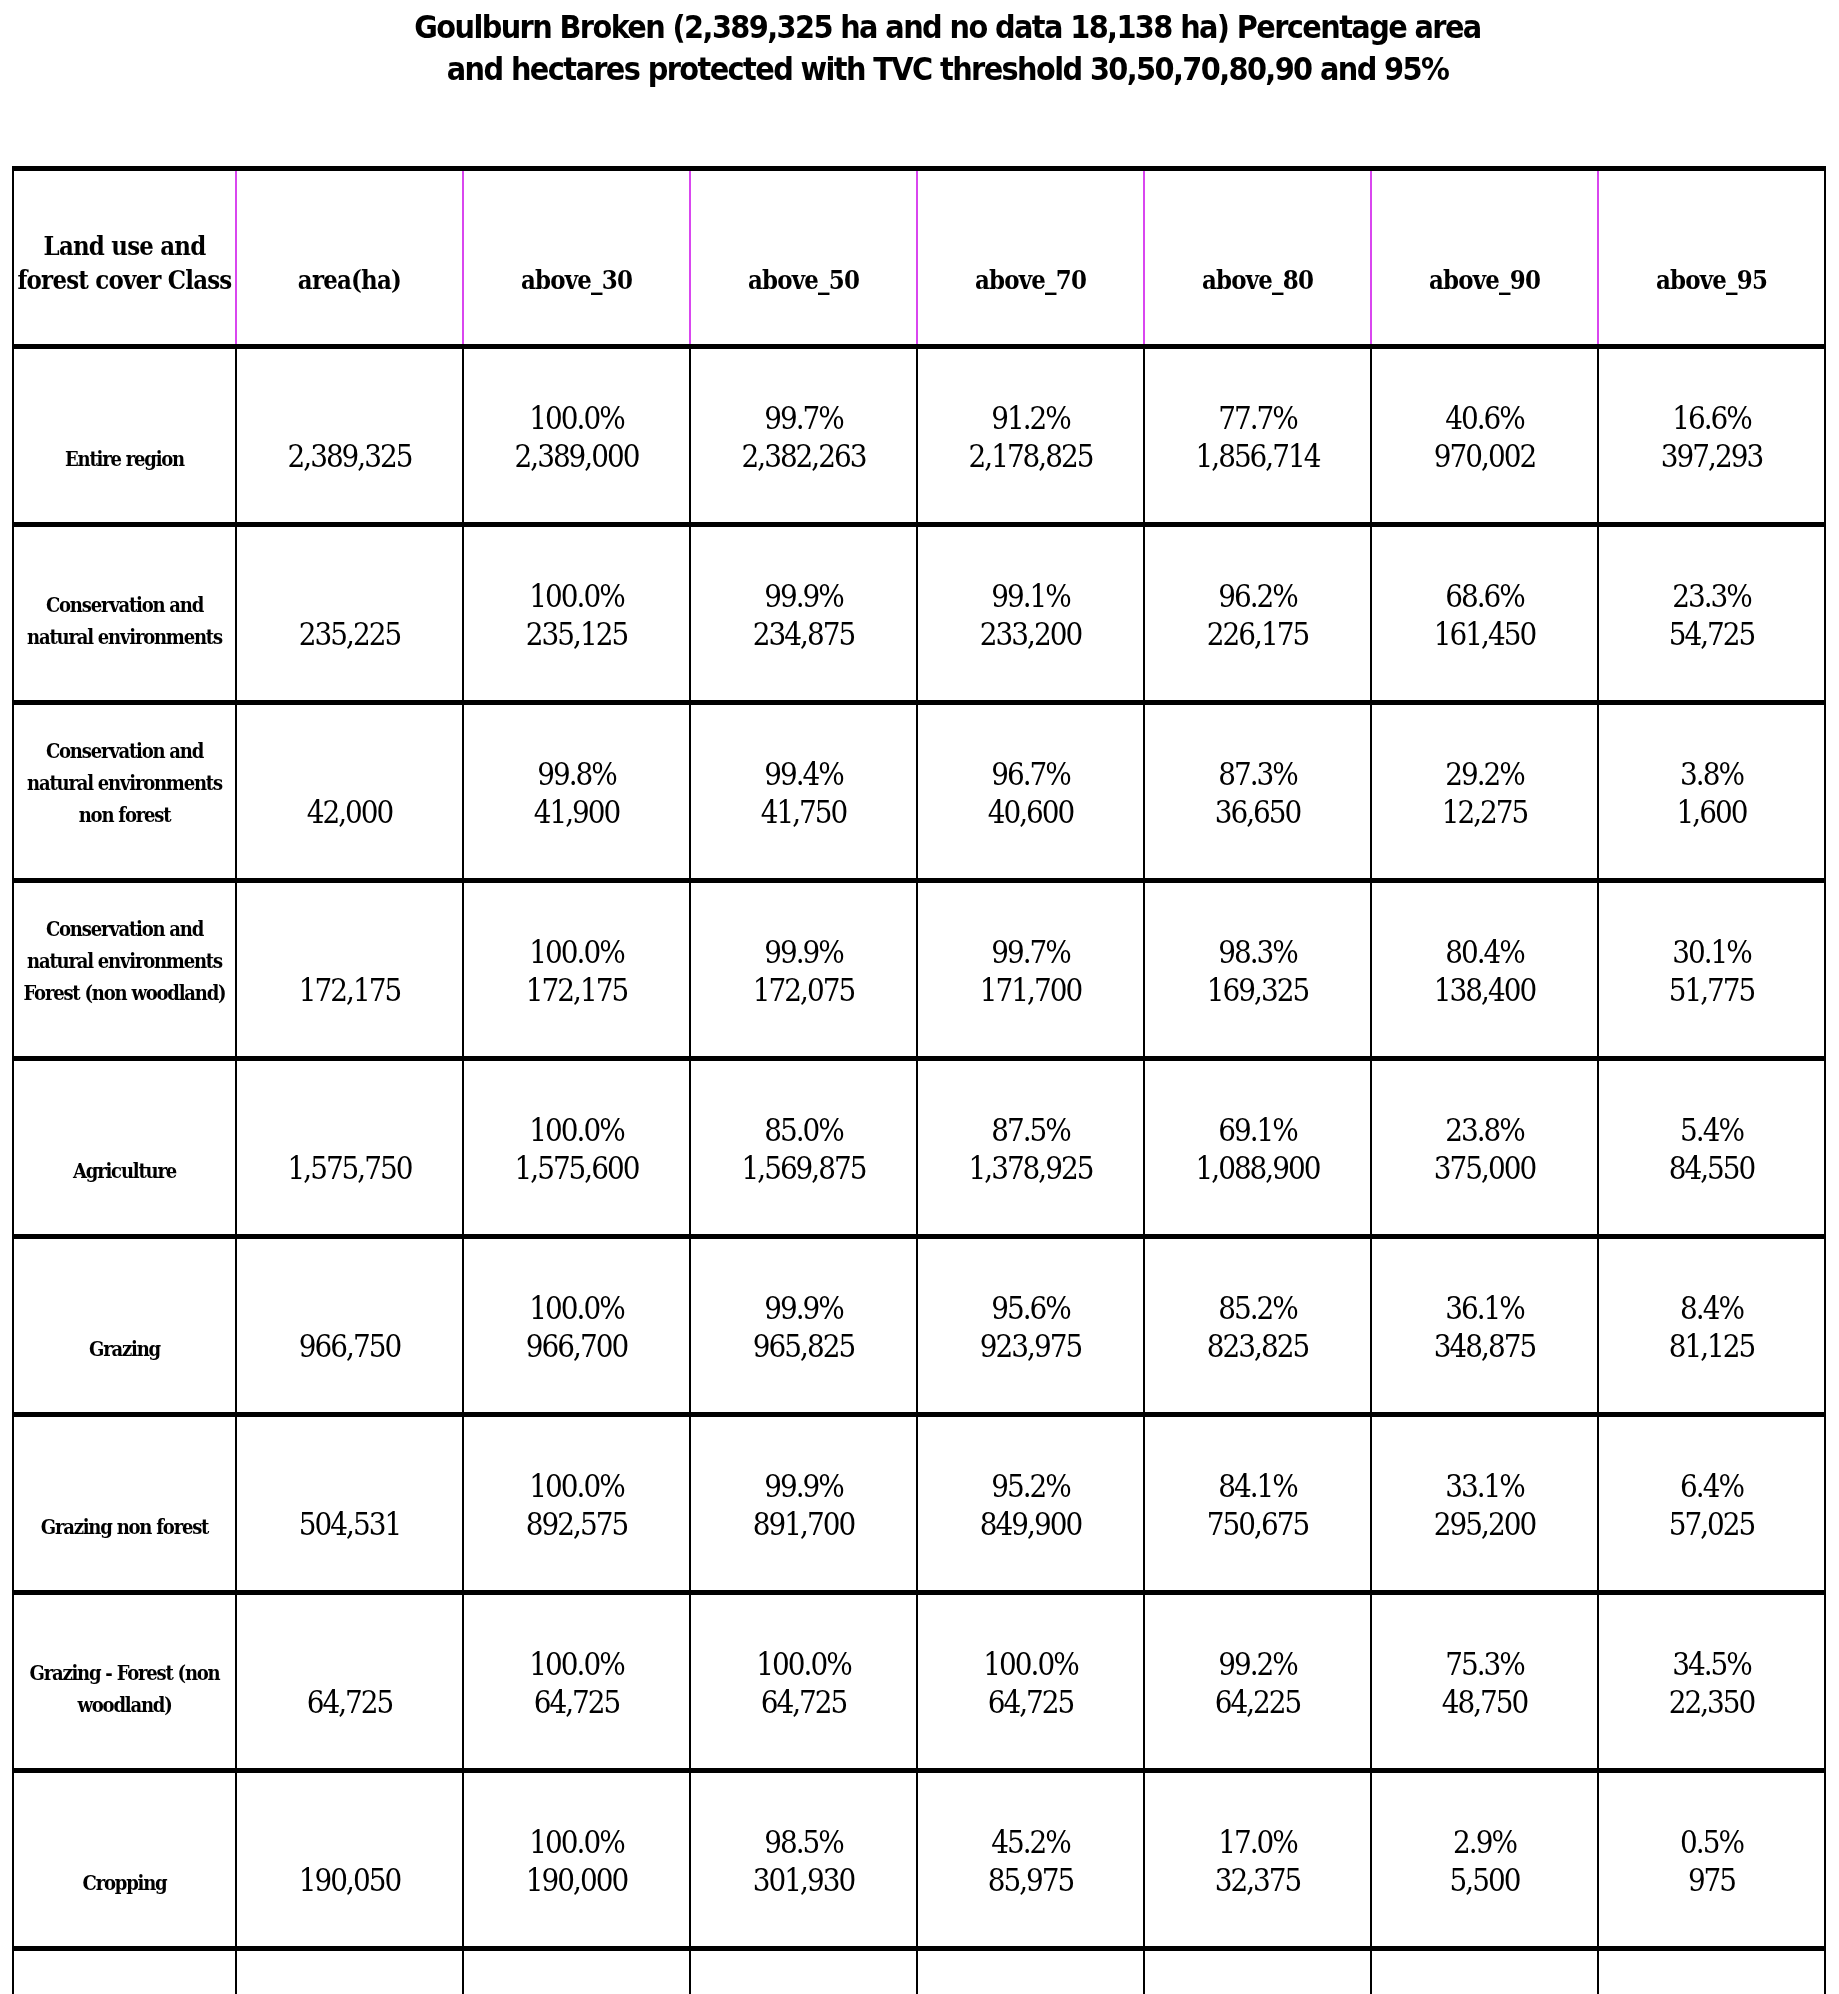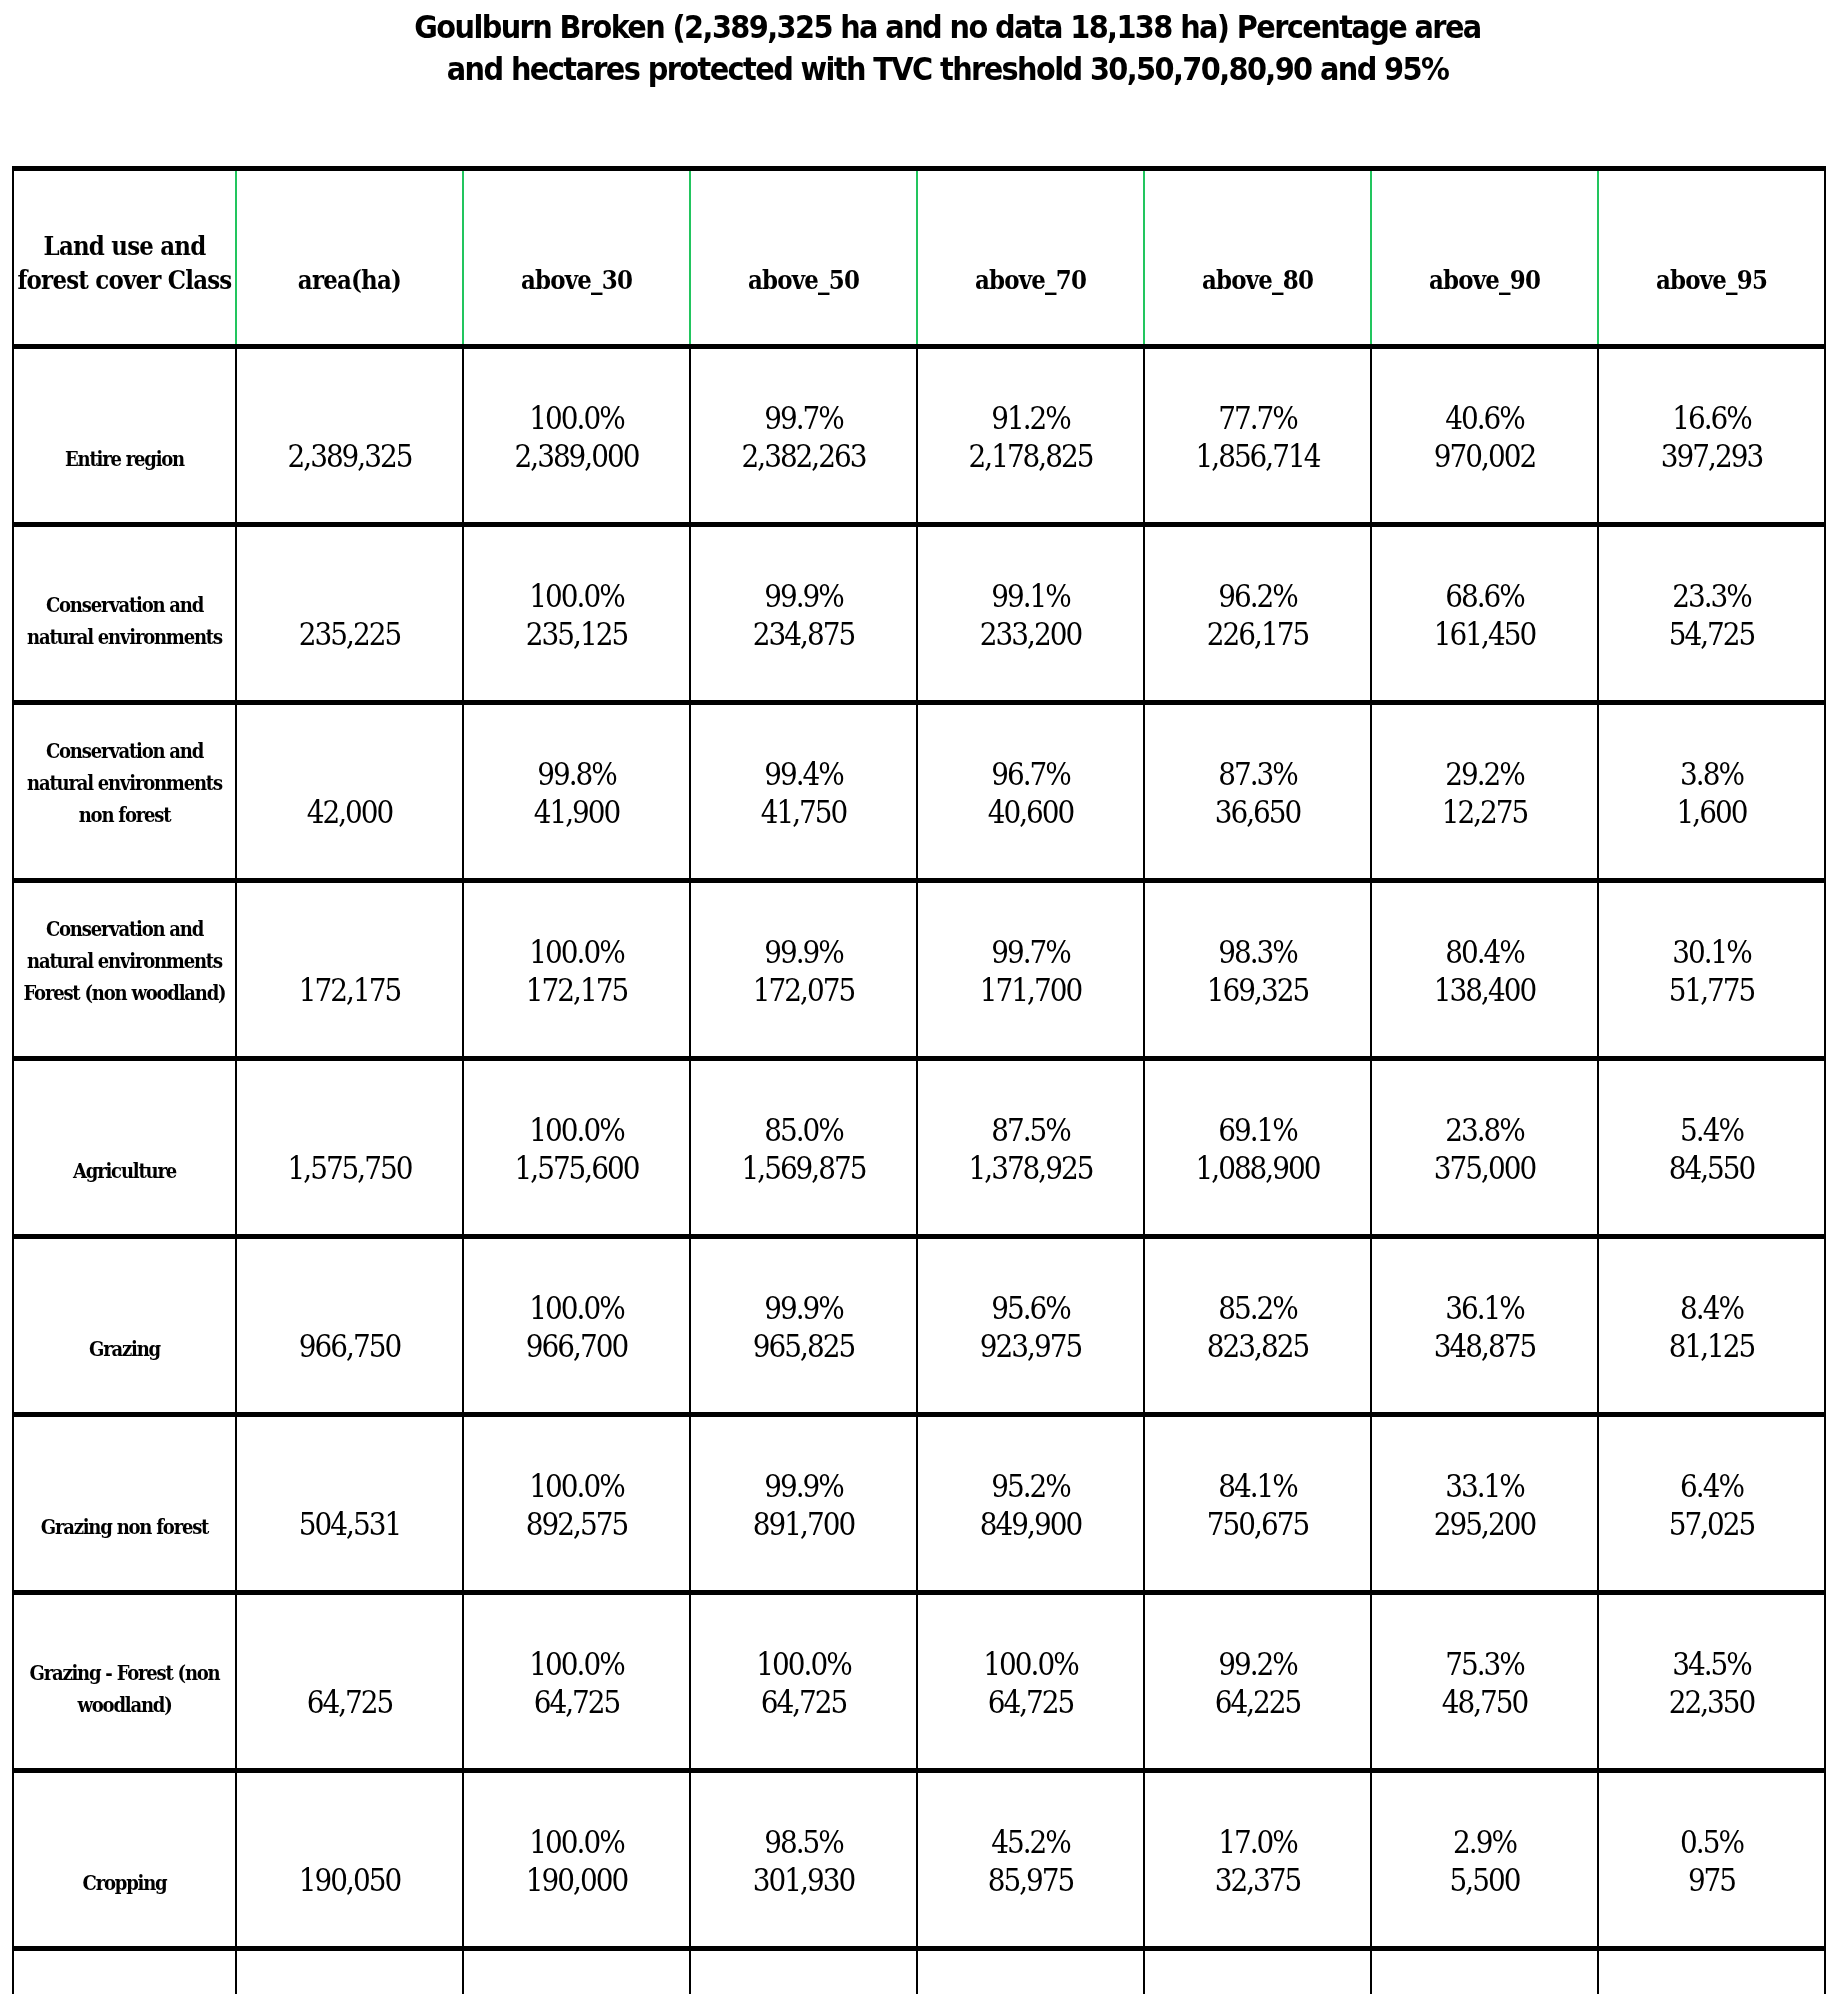--- a/index.html
+++ b/index.html
@@ -15,21 +15,21 @@
     margin-left:28px;
   }
   .tablewrap { position:absolute; left:12px; top:166px; }
   table {
     border-collapse:collapse; table-layout:fixed; width:1814px;
     border-left:2.4px solid #000; border-right:2.4px solid #000;
     border-top:5.6px solid #000; border-bottom:5.6px solid #000;
   }
   td, th { position:relative; padding:0; margin:0; }
   td { border-left:2px solid #000; border-top:5.2px solid #000; }
-  th { border-left:2px solid #22c55e; }
+  th { border-left:2px solid #d946ef; }
   td:first-child, th:first-child { border-left:none;padding-left:6px; }
   tr.hrow { height:178px; }
   tbody tr { height:178px; }
   .cw {
     position:absolute; left:0; right:0; bottom:47px; text-align:center;
     font-stretch:condensed;
   }
   .num { font-weight:400; font-size:31px; line-height:38px; letter-spacing:-2px; }
   .lbl { font-weight:700; font-size:20px; line-height:32px; letter-spacing:-1.2px; }
   .hdr { font-weight:700; font-size:25.5px; line-height:34px; letter-spacing:-0.8px; }

